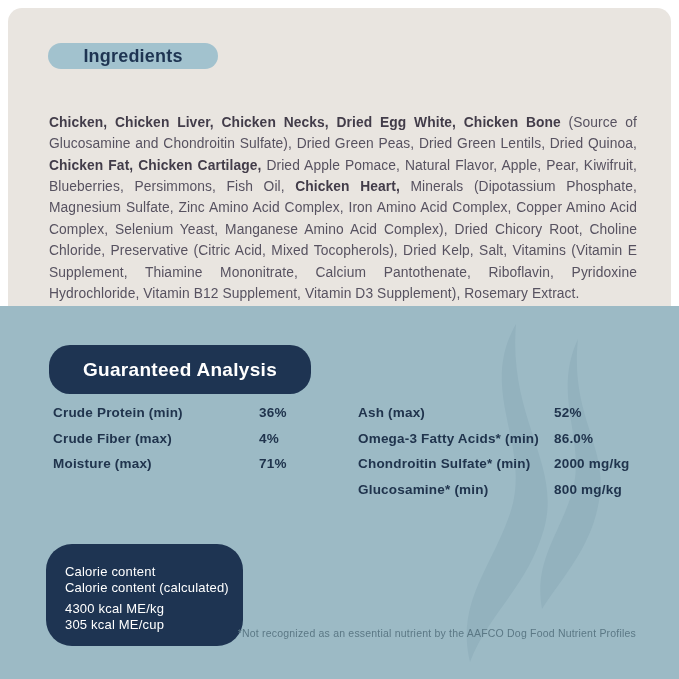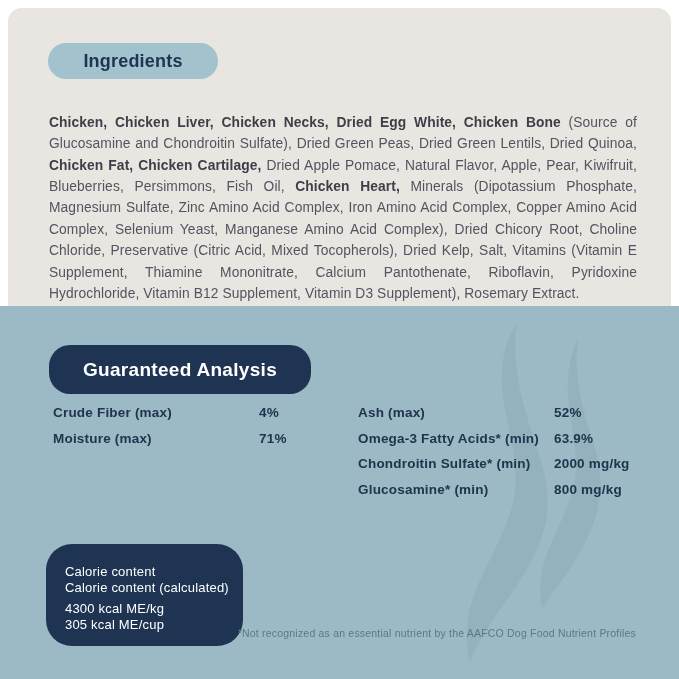--- a/index.html
+++ b/index.html
@@ -10,21 +10,21 @@
   }
   
   .top-area{
     height:306px;background:#ffffff;padding:8px 8px 0;box-sizing:border-box;
   }
   .cream-card{
     width:100%;height:298px;background:#e9e5e0;
     border-radius:14px 14px 0 0;position:relative;overflow:hidden;
   }
   .ing-pill{
-    position:absolute;left:40px;top:35px;width:170px;height:36px;
+    position:absolute;left:40px;top:35px;width:170px;height:26px;
     background:#a2c2ce;border-radius:20px;
     display:flex;align-items:center;justify-content:center;
   }
   .ing-pill span{
     color:#1e3452;font-size:18px;font-weight:700;letter-spacing:.2px;
   }
   .ing-text{
     position:absolute;left:41px;top:90px;width:588px;
     font-size:13.8px;line-height:21.4px;letter-spacing:.1px;
     color:#575260;text-align:justify;
@@ -79,37 +79,41 @@
     <path d="M88 0 C48 70 108 125 80 195 C62 245 28 280 42 338 C60 290 100 262 116 205 C134 140 80 95 88 0 Z" fill="#93b2be"></path>
     <path d="M150 15 C122 75 162 120 142 175 C128 215 106 240 114 285 C138 248 166 220 172 170 C178 120 142 90 150 15 Z" fill="#93b2be"></path>
   </svg>
 
   <div class="ga-pill">
     <span>Guaranteed Analysis</span>
   </div>
 
   <div class="ga-col left">
     <div class="ga-row">
+      <span class="lbl">Crude Protein (min)</span>
+      <span class="val">36%</span>
+    </div>
+    <div class="ga-row">
       <span class="lbl">Crude Fiber (max)</span>
       <span class="val">4%</span>
     </div>
     <div class="ga-row">
       <span class="lbl">Moisture (max)</span>
       <span class="val">71%</span>
     </div>
   </div>
 
   <div class="ga-col right">
     <div class="ga-row">
       <span class="lbl">Ash (max)</span>
       <span class="val">52%</span>
     </div>
     <div class="ga-row">
       <span class="lbl">Omega-3 Fatty Acids* (min)</span>
-      <span class="val">63.9%</span>
+      <span class="val">86.0%</span>
     </div>
     <div class="ga-row">
       <span class="lbl">Chondroitin Sulfate* (min)</span>
       <span class="val">2000 mg/kg</span>
     </div>
     <div class="ga-row">
       <span class="lbl">Glucosamine* (min)</span>
       <span class="val">800 mg/kg</span>
     </div>
   </div>

